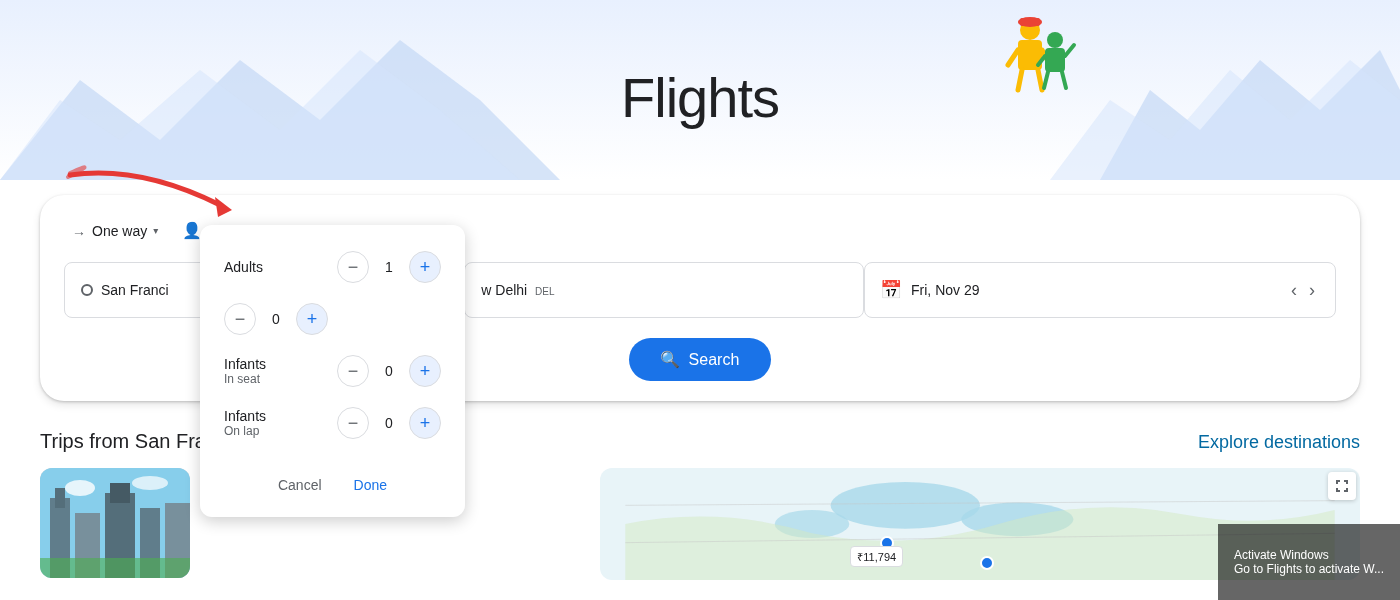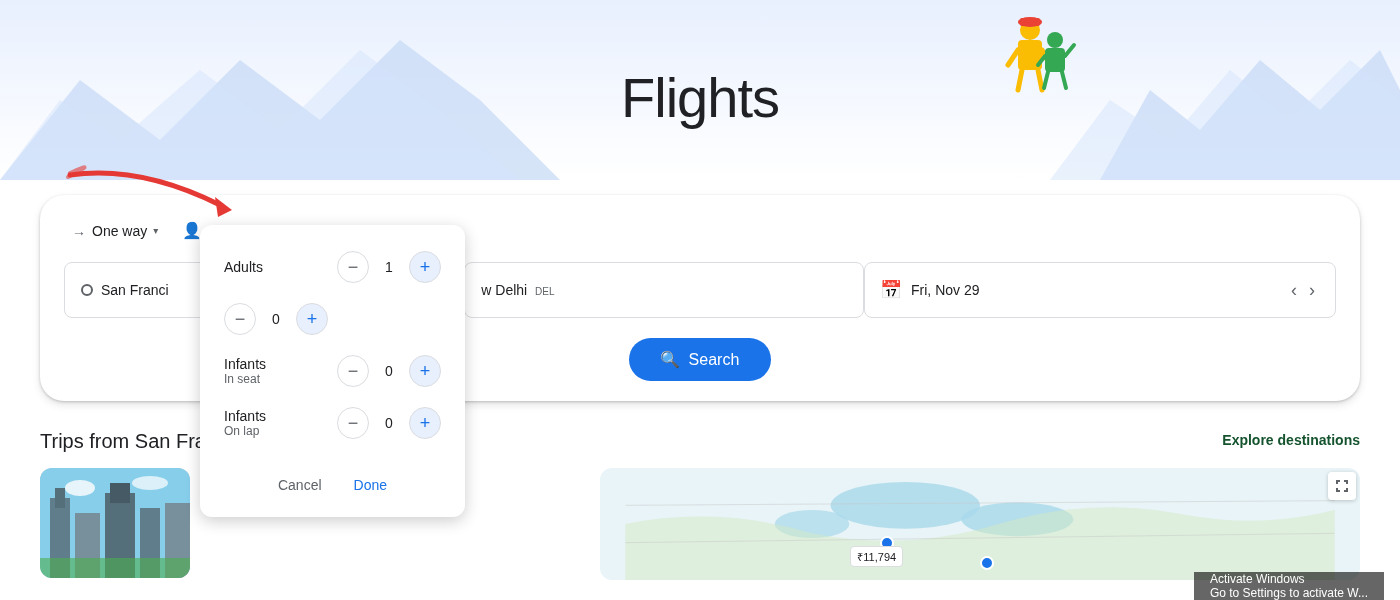--- a/index.html
+++ b/index.html
@@ -196,24 +196,24 @@
       font-size: 20px;
       font-weight: 500;
       color: #202124;
     }
 
     
     .explore-link {
       position: absolute;
       top: 432px;
       right: 40px;
-      color: #14532d;
-      font-size: 14px;
-      cursor: pointer;
-      font-weight: 700;
+      color: #0369a1;
+      font-size: 18px;
+      cursor: pointer;
+      font-weight: 400;
     }
 
     
     .trip-card {
       position: absolute;
       top: 468px;
       left: 40px;
       width: 150px;
       height: 110px;
       border-radius: 12px;
@@ -335,24 +335,24 @@
       top: 155px;
       left: 60px;
       z-index: 200;
       pointer-events: none;
     }
 
     
     .activate-windows {
       position: absolute;
       bottom: 0;
-      right: 16px;
+      right: 0;
       background: rgba(0,0,0,0.6);
       color: #fff;
-      padding: 0 16px;
+      padding: 24px 16px;
       font-size: 12px;
       z-index: 50;
     }
 
     
     .expand-icon {
       position: absolute;
       top: 472px;
       right: 44px;
       width: 28px;
@@ -599,14 +599,14 @@
   <svg width="16" height="16" viewBox="0 0 16 16">
     <path d="M2 2 L6 2 L6 4 L4 4 L4 6 L2 6 Z" fill="#5f6368"></path>
     <path d="M14 2 L10 2 L10 4 L12 4 L12 6 L14 6 Z" fill="#5f6368"></path>
     <path d="M2 14 L6 14 L6 12 L4 12 L4 10 L2 10 Z" fill="#5f6368"></path>
     <path d="M14 14 L10 14 L10 12 L12 12 L12 10 L14 10 Z" fill="#5f6368"></path>
   </svg>
 </div>
 
 <div class="activate-windows">
   <div>Activate Windows</div>
-  <div>Go to Settings to activate W...</div>
+  <div>Go to Flights to activate W...</div>
 </div>
 
 </body></html>

